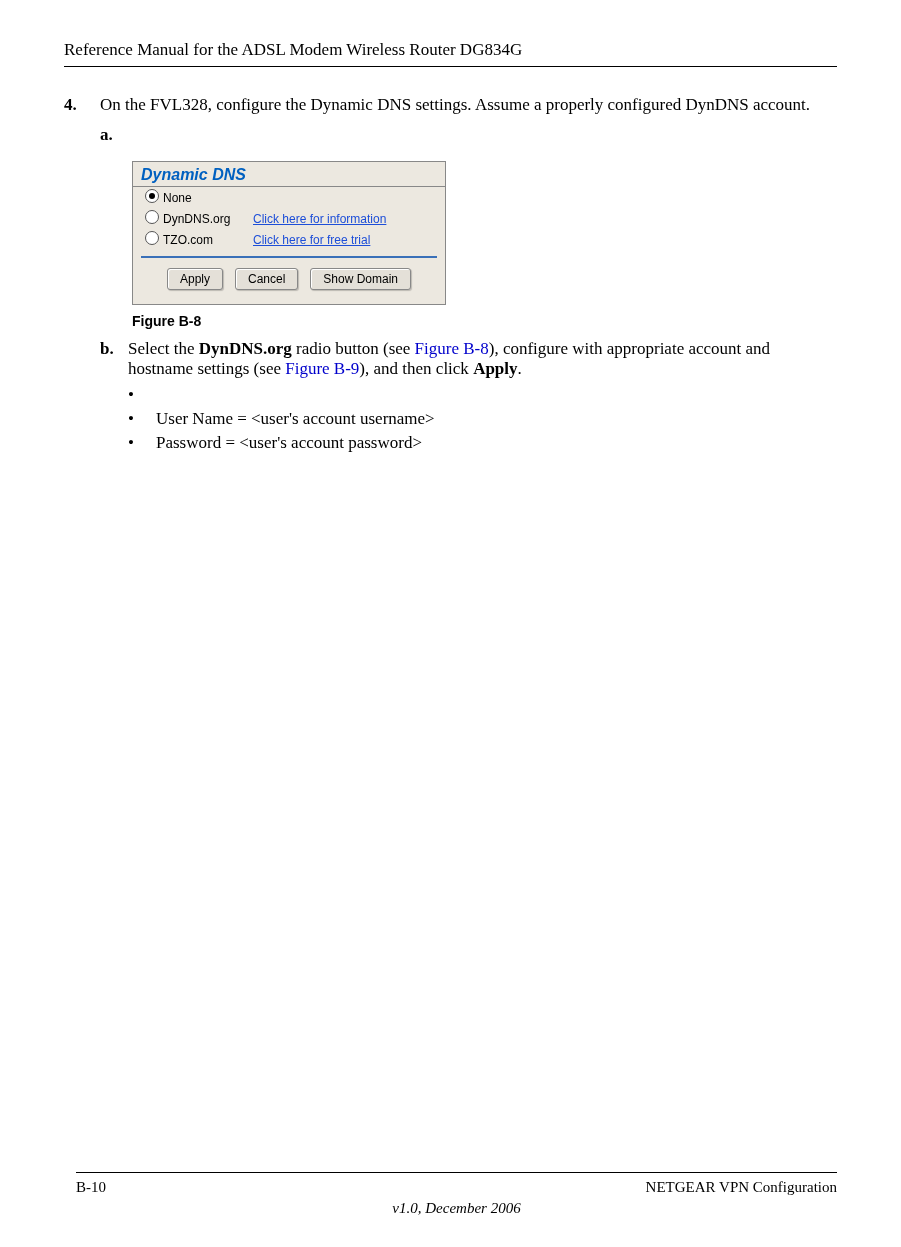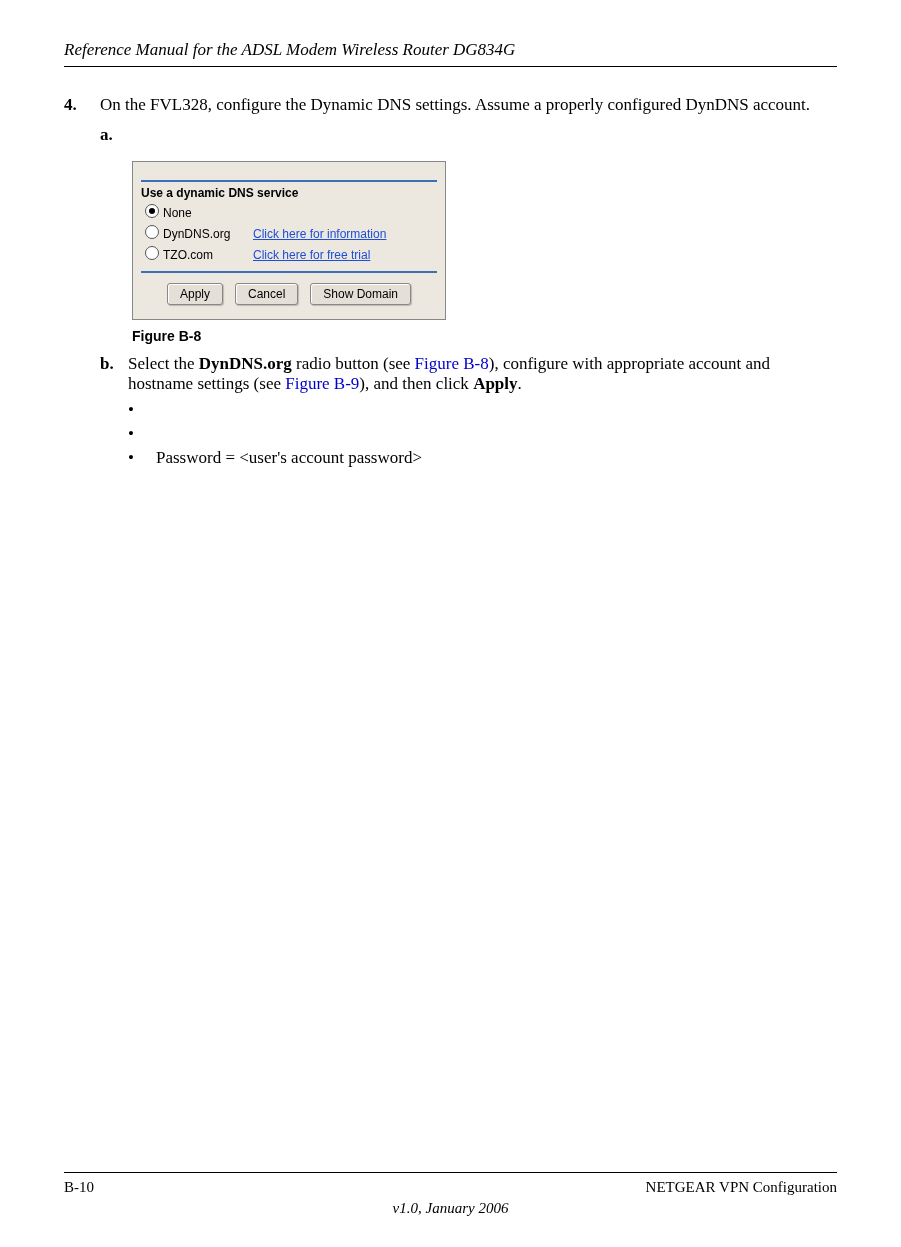--- a/index.html
+++ b/index.html
@@ -11,21 +11,20 @@
     width: 901px;
     height: 1247px;
     position: relative;
     background: #fff;
   }
   .page {
     padding: 40px 64px 20px 64px;
     box-sizing: border-box;
   }
   .header-title {
-    font-style: italic;
     font-size: 17px;
     margin-bottom: 6px;
   }
   .header-rule {
     border: none;
     border-top: 1px solid #000;
     margin: 0 0 28px 0;
   }
   .step-num {
     font-weight: bold;
@@ -139,21 +138,21 @@
     font-family: Tahoma, Arial, sans-serif;
     font-size: 12px;
     padding: 3px 12px;
     background: #e4e0d8;
     border: 1px solid #888;
     border-radius: 3px;
     box-shadow: inset 1px 1px 0 #fff, 1px 1px 1px rgba(0,0,0,0.2);
   }
   .footer {
     position: absolute;
-    left: 64px; right: 64px;
+    left: 76px; right: 64px;
     bottom: 30px;
   }
   .footer-rule {
     border: none;
     border-top: 1px solid #000;
     margin: 0 0 6px 0;
   }
   .footer-row {
     display: flex;
     justify-content: space-between;
@@ -176,21 +175,21 @@
   <div class="step4">
     <div class="num step-num">4.</div>
     <div>On the FVL328, configure the Dynamic DNS settings. Assume a properly configured DynDNS account.</div>
   </div>
 
   <div class="step-a">
     <div class="lett step-letter">a.</div>
   </div>
 
   <div class="ddns-panel">
-    <div class="ddns-sub">Use a dynamic DNS service</div>
+    <div class="ddns-title">Dynamic DNS</div>
 
     <div class="ddns-row">
       <span class="rad"><span class="radio sel"></span></span>
       <span class="label">None</span>
       <span class="rlink"></span>
     </div>
     <div class="ddns-row">
       <span class="rad"><span class="radio"></span></span>
       <span class="label">DynDNS.org</span>
       <span class="rlink">Click here for information</span>
@@ -216,28 +215,29 @@
       <span>Select the </span><b>DynDNS.org</b><span> radio button (see </span><span class="link">Figure B-8</span><span>), configure with appropriate account and hostname settings (see </span><span class="link">Figure B-9</span><span>), and then click </span><b>Apply</b><span>.</span>
     </div>
   </div>
 
   <div class="bullets">
     <div class="bullet-row">
       <div class="dot">•</div>
     </div>
     <div class="bullet-row">
       <div class="dot">•</div>
+      <div>User Name = &lt;user's account username&gt;</div>
     </div>
     <div class="bullet-row">
       <div class="dot">•</div>
       <div>Password = &lt;user's account password&gt;</div>
     </div>
   </div>
 </div>
 
 <div class="footer">
   <hr class="footer-rule">
   <div class="footer-row">
     <span>B-10</span>
     <span>NETGEAR VPN Configuration</span>
   </div>
-  <div class="footer-date">v1.0, January 2006</div>
+  <div class="footer-date">v1.0, December 2006</div>
 </div>
 
 </body></html>

